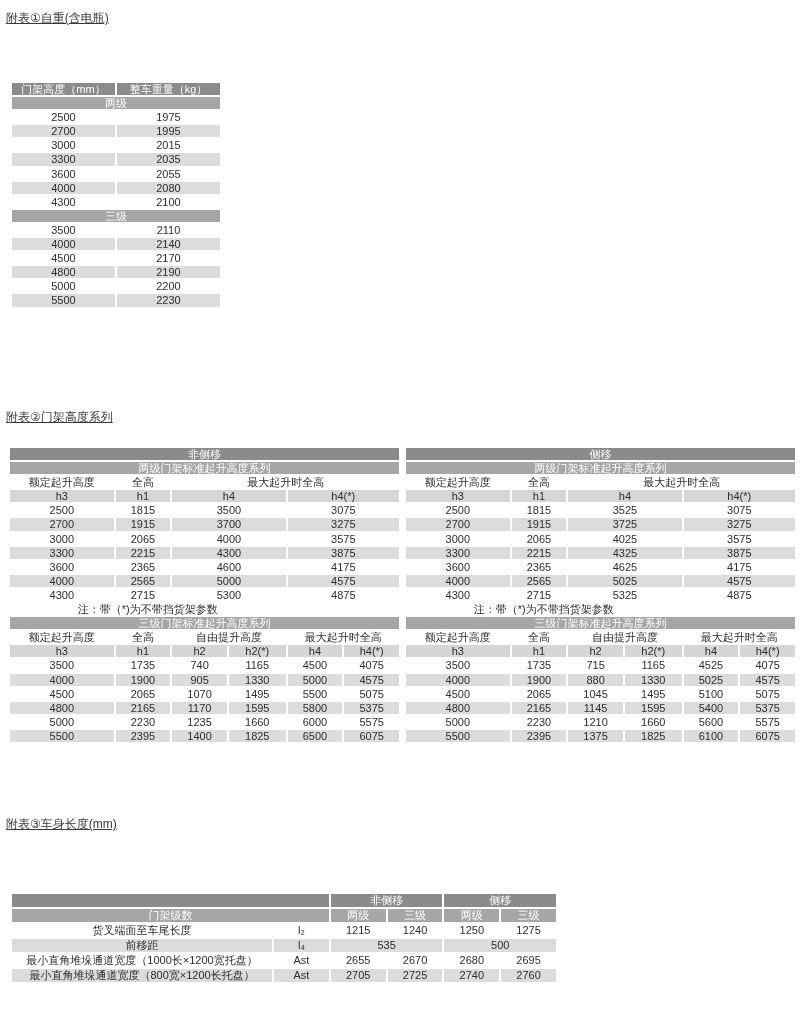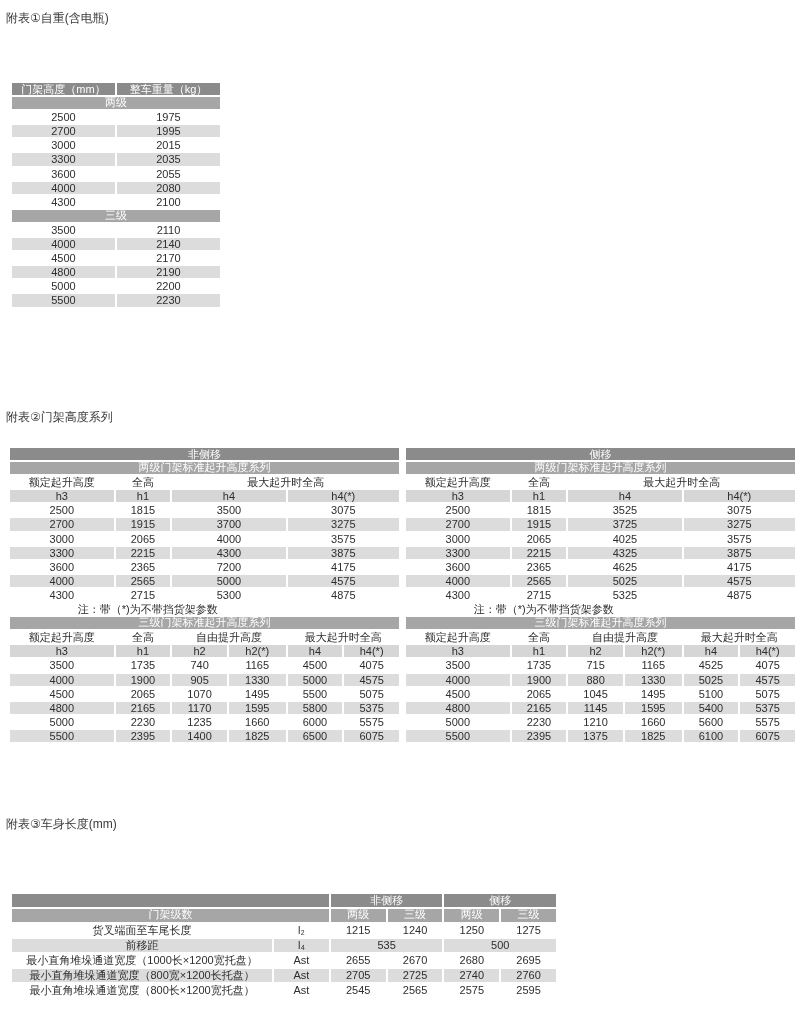--- a/index.html
+++ b/index.html
@@ -2,33 +2,33 @@
 <html style="--header-dark: #8b8b8b; --header-mid: #a6a6a6; --subheader-bg: #d6d6d6; --row-alt: #dcdcdc; --text: #2e2e2e; --header-text: #ffffff;"><head>
 <meta charset="utf-8">
 <style>
   * { margin:0; padding:0; box-sizing:border-box; }
   html,body { background:#fff; }
   body {
     width:800px; height:1035px; position:relative; overflow:hidden;
     font-family:"Liberation Sans","DejaVu Sans",sans-serif;
     color:var(--text,#2e2e2e);
   }
-  .title { position:absolute; left:6px; font-size:12px; color:#3a3a3a; white-space:nowrap; }
+  .title { position:absolute; left:6px; font-size:12px; color:#3a3a3a; white-space:nowrap;text-decoration:underline; }
   #title1 { top:10px; }
   #title2 { top:368px;margin-top:41px; }
   #title3 { top:816px; }
 
   table { border-collapse:collapse; table-layout:fixed;margin-top:28px; }
   td {
     border:2px solid #fff; text-align:center; vertical-align:middle;
     font-size:11px; line-height:1.1; height:14px; padding:0 1px;
     overflow:hidden; white-space:nowrap; background:#fff;
   }
   tr.dark td { background:var(--header-dark,#8b8b8b); color:var(--header-text,#fff); }
-  tr.mid  td { background:var(--header-mid,#a6a6a6);  color:var(--header-text,#fff);font-family:Liberation Mono, monospace; }
+  tr.mid  td { background:var(--header-mid,#a6a6a6);  color:var(--header-text,#fff); }
   tr.sub  td { background:var(--subheader-bg,#d6d6d6); }
   tbody.data tr:nth-child(even) td { background:var(--row-alt,#dcdcdc); }
 
   #table1 { position:absolute; left:10px; top:53px; width:212px; }
 
   #t2wrap { position:absolute; left:8px; top:418px; width:789px; display:flex; gap:3px; }
   .t2 { width:50%; }
   .t2 td { height:14px; }
 
   #table3 { position:absolute; left:10px; top:864px; width:548px; }
@@ -169,21 +169,21 @@
         </tr>
         <tr>
           <td>3300</td>
           <td>2215</td>
           <td colspan="2">4300</td>
           <td colspan="2">3875</td>
         </tr>
         <tr>
           <td>3600</td>
           <td>2365</td>
-          <td colspan="2">7200</td>
+          <td colspan="2">4600</td>
           <td colspan="2">4175</td>
         </tr>
         <tr>
           <td>4000</td>
           <td>2565</td>
           <td colspan="2">5000</td>
           <td colspan="2">4575</td>
         </tr>
         <tr>
           <td>4300</td>
@@ -467,22 +467,14 @@
         <td>2695</td>
       </tr>
       <tr>
         <td>最小直角堆垛通道宽度（800宽×1200长托盘）</td>
         <td>Ast</td>
         <td>2705</td>
         <td>2725</td>
         <td>2740</td>
         <td>2760</td>
       </tr>
-      <tr>
-        <td>最小直角堆垛通道宽度（800长×1200宽托盘）</td>
-        <td>Ast</td>
-        <td>2545</td>
-        <td>2565</td>
-        <td>2575</td>
-        <td>2595</td>
-      </tr>
     </tbody>
 </table>
 
 </body></html>

